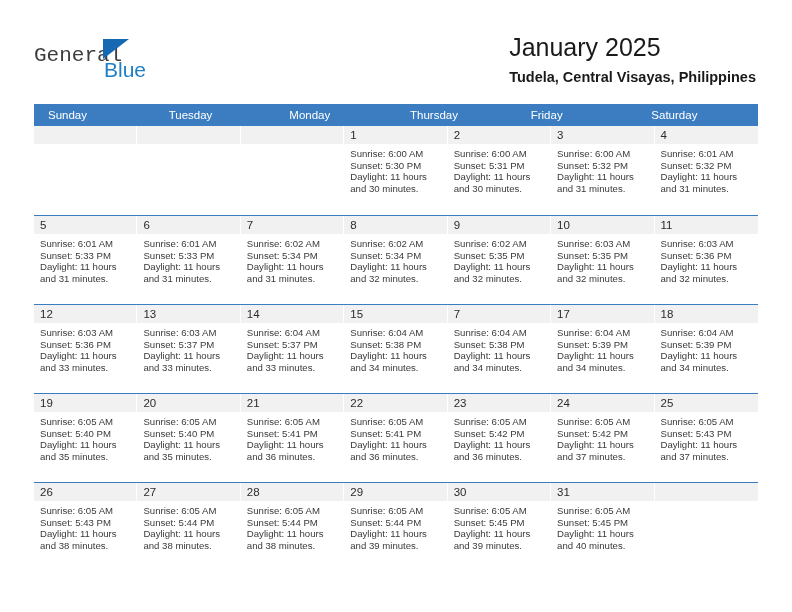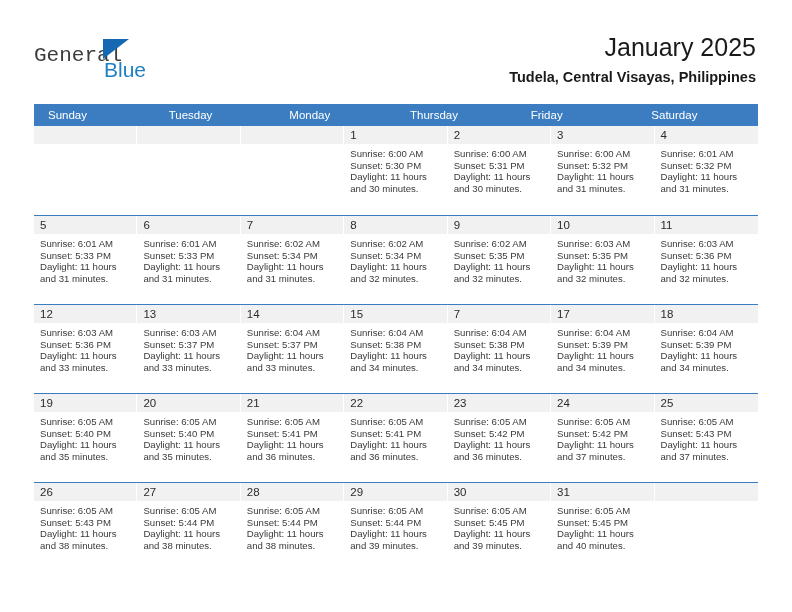--- a/index.html
+++ b/index.html
@@ -62,21 +62,20 @@
     font-size: 21px;
     color: #1f7fc4;
     font-family: "Liberation Sans", sans-serif;
     margin-left: 44px;
   }
 
   .title-block {
     position: absolute;
     right: 36px;
     top: 32px;
-    text-align: right;
   }
   .cal-title {
     font-size: 25px;
     color: #1a1a1a;
     font-weight: normal;
     line-height: 30px;
     white-space: nowrap;
   }
   .cal-subtitle {
     font-size: 14.5px;

